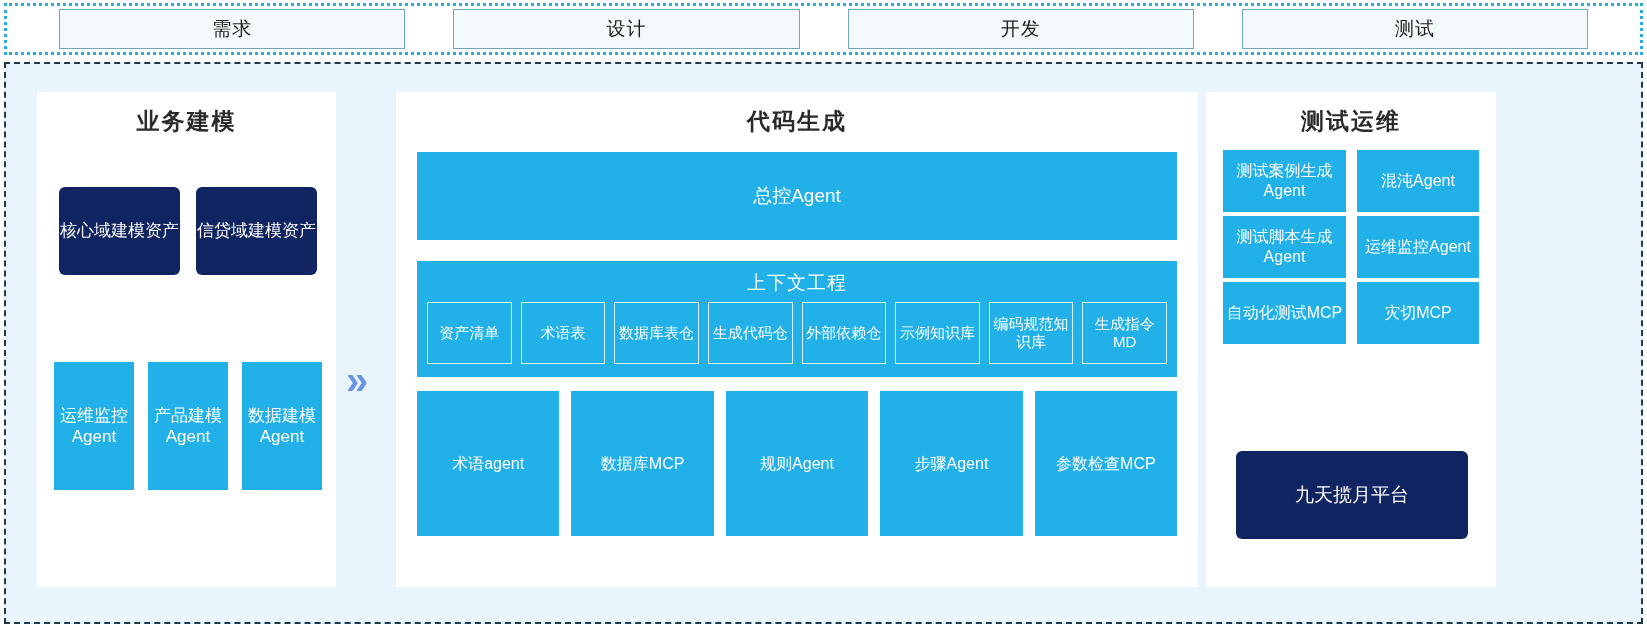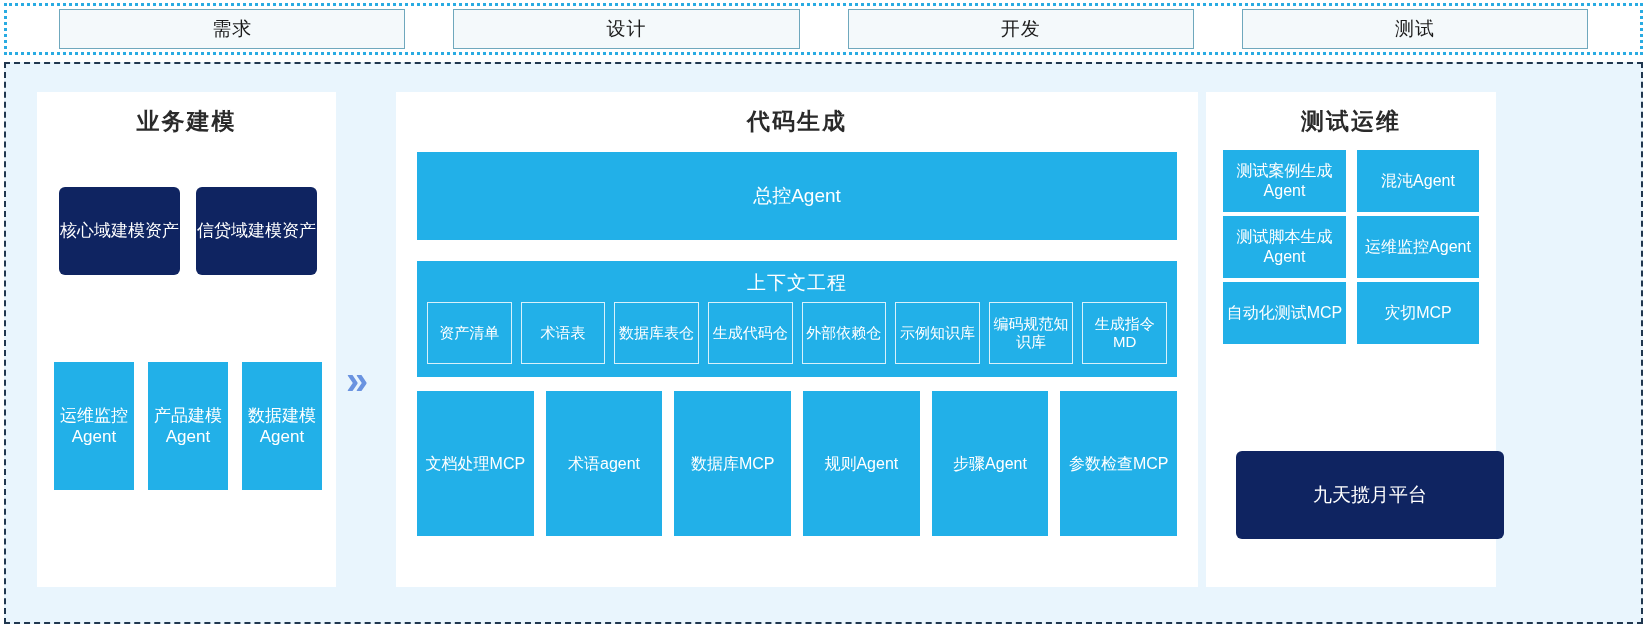--- a/index.html
+++ b/index.html
@@ -228,21 +228,21 @@
     font-size: 16px;
     padding: 2px;
   }
   #right-grid .cyan-box.wide { width: 123px; }
   #right-grid .cyan-box.narrow { width: 122px; }
 
   #platform-box {
     position: absolute;
     left: 30px;
     top: 359px;
-    width: 268px;
+    width: 232px;
     height: 88px;
     font-size: 19px;
   }
 </style>
 </head>
 <body>
 
 <div id="root">
 
   <div class="phase-strip">
@@ -323,23 +323,20 @@
             <span>编码规范知识库</span>
           </div>
           <div class="cyan-outline">
             <span>生成指令MD</span>
           </div>
         </div>
       </div>
 
       <div id="tools-row">
         <div class="cyan-box">
-          <span>文档处理MCP</span>
-        </div>
-        <div class="cyan-box">
           <span>术语agent</span>
         </div>
         <div class="cyan-box">
           <span>数据库MCP</span>
         </div>
         <div class="cyan-box">
           <span>规则Agent</span>
         </div>
         <div class="cyan-box">
           <span>步骤Agent</span>

